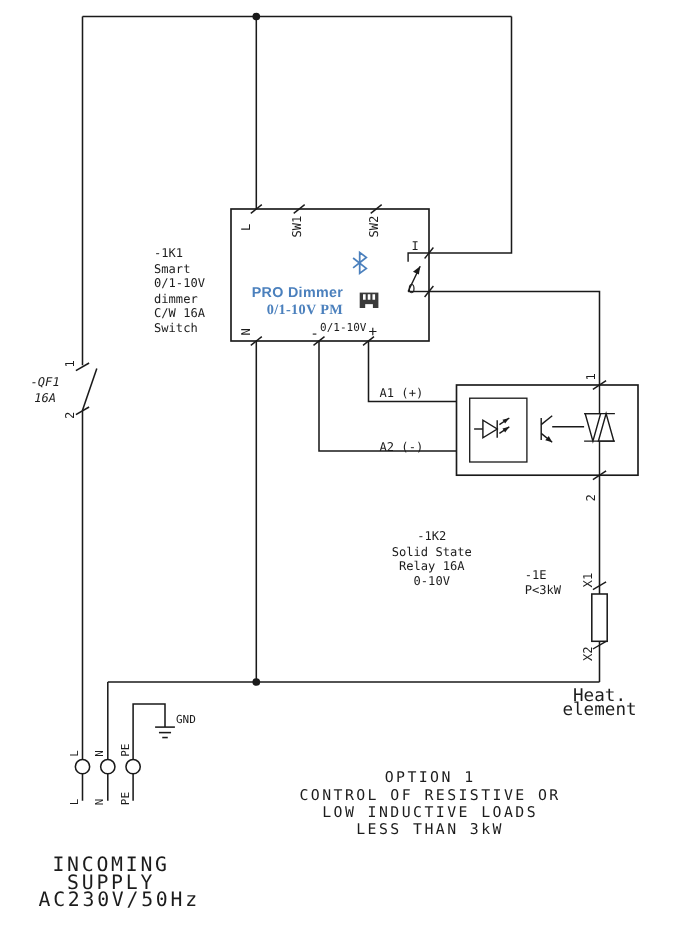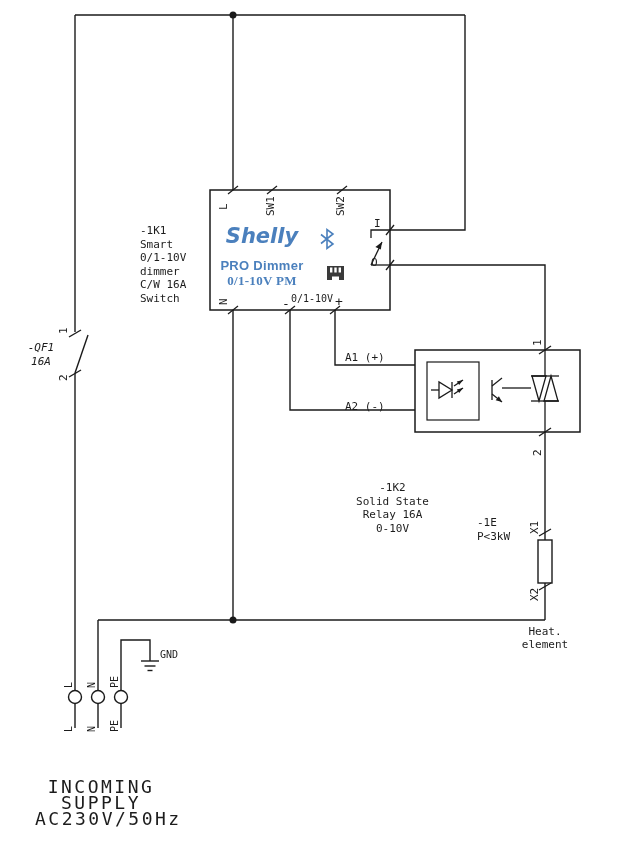--- a/index.html
+++ b/index.html
@@ -10,24 +10,24 @@
   .lbl { position:absolute; color:#1c1c1c; font-size:11px; line-height:13.5px;
          white-space:pre-line; font-family:"DejaVu Sans Mono", monospace; }
   .rot { transform:rotate(-90deg); transform-origin:0 0; white-space:nowrap; }
   .ctr { text-align:center; }
   .rgt { text-align:left; }
   .small { font-size:10px; line-height:12px; }
   .sign { font-size:13px; line-height:13px; }
   .brand { position:absolute; font-family:"DejaVu Sans", sans-serif; font-style:italic; font-weight:bold;
            font-size:21px; color:#4b80bd; text-align:center; }
   .model { position:absolute; font-family:"Liberation Sans", sans-serif; font-weight:bold;
-           font-size:13px; line-height:15px; color:#4b80bd; text-align:center; letter-spacing:0.3px; }
+           font-size:13px; line-height:15px; color:#4b80bd; text-align:right; letter-spacing:0.3px; }
   .caption { font-size:18px; line-height:16px; letter-spacing:2.5px; }
   .note { font-size:13.5px; line-height:15.8px; letter-spacing:2.2px; }
-  .heatcap { font-size:11px; line-height:12.5px; }
+  .heatcap { font-size:16px; line-height:12.5px; }
 </style>
 </head>
 <body>
 
 <div class="canvas">
 
   <svg class="wires" width="623" height="855" viewBox="0 0 623 855">
 
     <g stroke="#1a1a1a" stroke-width="1.4" fill="none">
       <path d="M75,15 H465"></path>
@@ -151,21 +151,20 @@
 dimmer
 C/W 16A
 Switch</div>
   <span class="lbl rot" style="left:217px; top:210px;">L</span>
   <span class="lbl rot" style="left:217px; top:305px;">N</span>
   <span class="lbl rot" style="left:264px; top:216px;">SW1</span>
   <span class="lbl rot" style="left:334px; top:216px;">SW2</span>
   <span class="lbl" style="left:374px; top:217px;">I</span>
   <span class="lbl" style="left:371px; top:256px;">O</span>
 
-  <div class="brand" style="left:212px; top:224px; width:100px;">Shelly</div>
   <div class="model" style="left:212px; top:258px; width:100px;">PRO Dimmer</div>
   <div class="model" style="left:212px; top:273px; width:100px;font-family:Liberation Serif, serif;">0/1-10V PM</div>
 
   <div class="lbl small ctr" style="left:290px; top:293px; width:44px;">0/1-10V</div>
   <span class="lbl sign" style="left:282px; top:297px;">-</span>
   <span class="lbl sign" style="left:335px; top:295px;">+</span>
 
   <div class="lbl rgt" style="left:345px; top:351px; width:60px;">A1 (+)</div>
   <div class="lbl rgt" style="left:345px; top:400px; width:60px;">A2 (-)</div>
   <div class="lbl ctr" style="left:340px; top:435px; width:105px;margin-top:46px;">-1K2
@@ -187,14 +186,18 @@
   <span class="lbl rot small" style="left:63px; top:688px;">L</span>
   <span class="lbl rot small" style="left:86px; top:688px;">N</span>
   <span class="lbl rot small" style="left:109px; top:688px;">PE</span>
   <span class="lbl rot small" style="left:63px; top:732px;">L</span>
   <span class="lbl rot small" style="left:86px; top:732px;">N</span>
   <span class="lbl rot small" style="left:109px; top:732px;">PE</span>
 
   <div class="lbl caption ctr" style="left:35px; top:779px; width:132px;">INCOMING
 SUPPLY
 AC230V/50Hz</div>
+  <div class="lbl note ctr" style="left:258px; top:700px; width:266px;">OPTION 1
+CONTROL OF RESISTIVE OR
+LOW INDUCTIVE LOADS
+LESS THAN 3kW</div>
 
 </div>
 
 </body></html>

